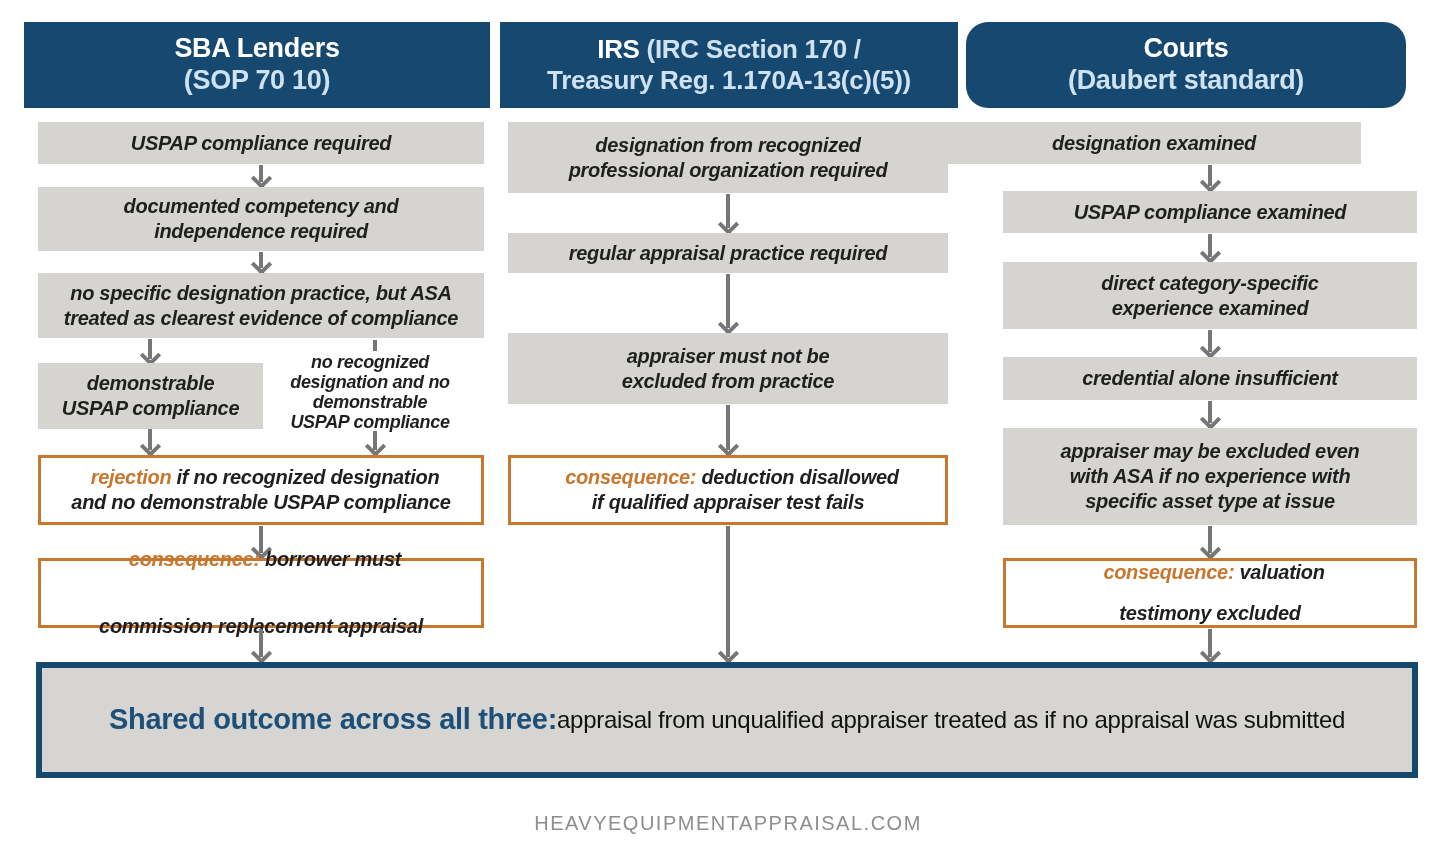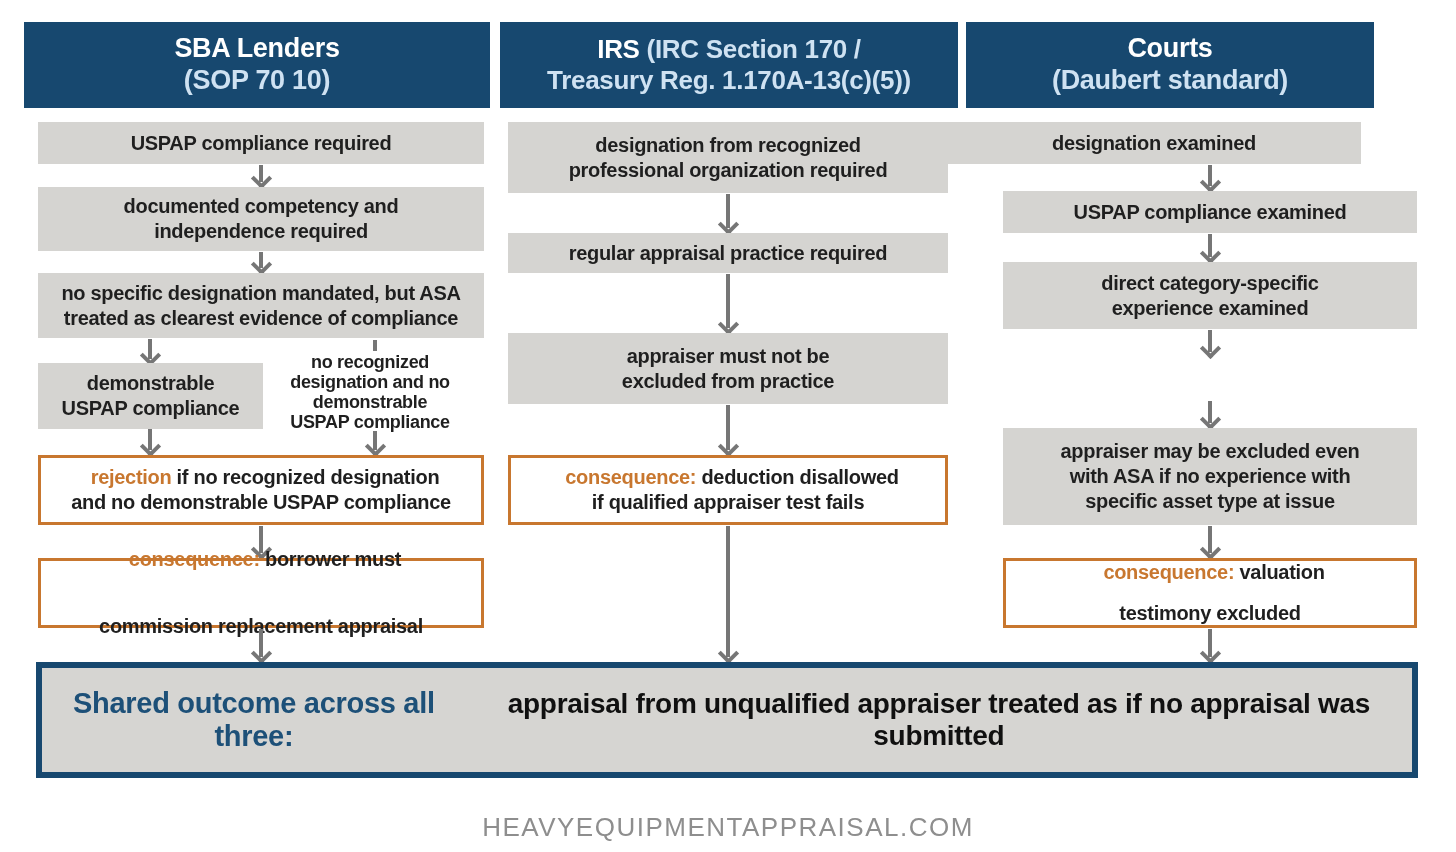--- a/index.html
+++ b/index.html
@@ -22,41 +22,41 @@
 
   .gbox{position:absolute;background:var(--graybox);color:var(--ink);
         display:flex;flex-direction:column;align-items:center;justify-content:center;
         text-align:center;font-weight:bold;font-size:20px;letter-spacing:-.3px;line-height:1.24;
         box-sizing:border-box;}
   .obox{position:absolute;background:#ffffff;border:3px solid var(--orange);color:var(--ink);
         display:flex;flex-direction:column;align-items:center;justify-content:center;
         text-align:center;font-weight:bold;font-size:20px;letter-spacing:-.3px;line-height:1.26;
         box-sizing:border-box;}
   .obox .kw{color:var(--orange);margin-left:8px;}
-  .line{white-space:nowrap;}
+  .line{white-space:nowrap;font-style:italic;}
 
   .branch-text{position:absolute;color:var(--ink);font-weight:bold;font-size:18px;
         letter-spacing:-.3px;line-height:1.12;text-align:center;}
 
   .arrow{position:absolute;width:18px;}
   .arrow .al{position:absolute;left:7px;top:0;bottom:4px;width:4px;background:var(--arrow);display:block;}
   .arrow .ah{position:absolute;left:2px;bottom:0;width:11px;height:11px;display:block;
              border-left:4px solid var(--arrow);border-bottom:4px solid var(--arrow);
              transform:rotate(-45deg);}
   .dash{position:absolute;width:4px;background:var(--arrow);}
 
   .outcome{position:absolute;left:36px;top:662px;width:1382px;height:116px;
            background:#d6d5d2;border:6px solid var(--navy);box-sizing:border-box;
            display:flex;flex-direction:row;align-items:center;justify-content:center;
            text-align:center;line-height:1.15;}
   .outcome .oh{color:var(--navy-text);font-weight:bold;font-size:29px;letter-spacing:-.3px;}
-  .outcome .ob{color:#101010;font-weight:bold;font-size:28px;letter-spacing:-.3px;}
+  .outcome .ob{color:#101010;font-weight:normal;font-size:24px;letter-spacing:-.3px;}
 
   .footer{position:absolute;left:0;right:0;top:812px;text-align:center;
-          color:#8e8e8e;font-size:26px;letter-spacing:1.5px;font-weight:normal;}
+          color:#8e8e8e;font-size:20px;letter-spacing:1.5px;font-weight:normal;}
 </style>
 </head>
 <body>
 
 <div class="canvas">
 
   <div class="hdr" style="left:24px;width:466px;">
     <div>SBA Lenders</div>
     <div class="lt">(SOP 70 10)</div>
   </div>
@@ -74,21 +74,21 @@
     <div class="line">documented competency and</div>
     <div class="line">independence required</div>
   </div>
 
   <div class="arrow" style="left:252px;top:252px;height:20px;">
       <i class="al"></i>
       <i class="ah"></i>
     </div>
 
   <div class="gbox" style="left:38px;top:273px;width:446px;height:65px;">
-    <div class="line">no specific designation mandated, but ASA</div>
+    <div class="line">no specific designation practice, but ASA</div>
     <div class="line">treated as clearest evidence of compliance</div>
   </div>
 
   <div class="arrow" style="left:141px;top:339px;height:24px;">
       <i class="al"></i>
       <i class="ah"></i>
     </div>
   <div class="dash" style="left:373px;top:340px;height:11px;"></div>
 
   <div class="gbox" style="left:38px;top:363px;width:225px;height:66px;">
@@ -169,21 +169,21 @@
   <div class="obox" style="left:508px;top:455px;width:440px;height:70px;">
     <div class="line"><span class="kw">consequence:</span><span> deduction disallowed</span></div>
     <div class="line">if qualified appraiser test fails</div>
   </div>
 
   <div class="arrow" style="left:719px;top:526px;height:135px;">
       <i class="al"></i>
       <i class="ah"></i>
     </div>
 
-  <div class="hdr" style="left:966px;width:408px;">
+  <div class="hdr" style="left:966px;width:440px;border-radius:22px;">
     <div>Courts</div>
     <div class="lt">(Daubert standard)</div>
   </div>
 
   <div class="gbox" style="left:947px;top:122px;width:414px;height:42px;">
     <div class="line">designation examined</div>
   </div>
 
   <div class="arrow" style="left:1201px;top:165px;height:25px;">
       <i class="al"></i>
@@ -202,20 +202,23 @@
   <div class="gbox" style="left:1003px;top:262px;width:414px;height:67px;">
     <div class="line">direct category-specific</div>
     <div class="line">experience examined</div>
   </div>
 
   <div class="arrow" style="left:1201px;top:330px;height:26px;">
       <i class="al"></i>
       <i class="ah"></i>
     </div>
 
+  <div class="gbox" style="left:1003px;top:357px;width:414px;height:43px;">
+    <div class="line">credential alone insufficient</div>
+  </div>
 
   <div class="arrow" style="left:1201px;top:401px;height:26px;">
       <i class="al"></i>
       <i class="ah"></i>
     </div>
 
   <div class="gbox" style="left:1003px;top:428px;width:414px;height:97px;">
     <div class="line">appraiser may be excluded even</div>
     <div class="line">with ASA if no experience with</div>
     <div class="line">specific asset type at issue</div>

